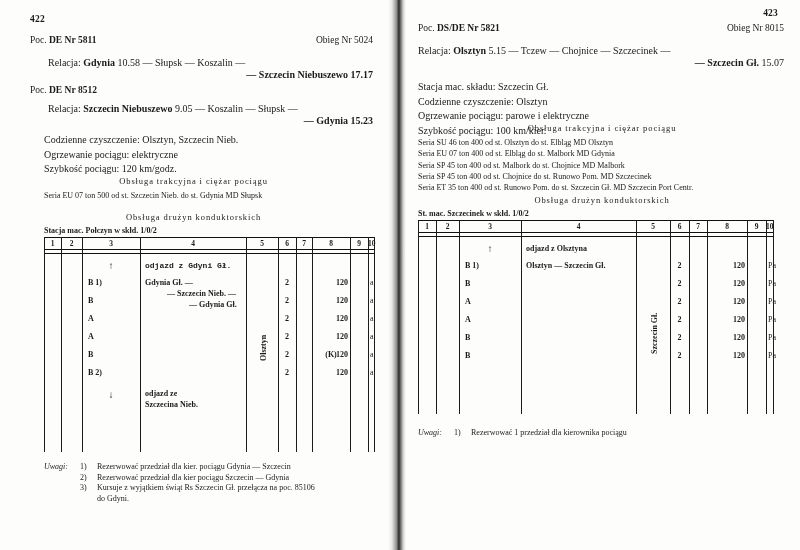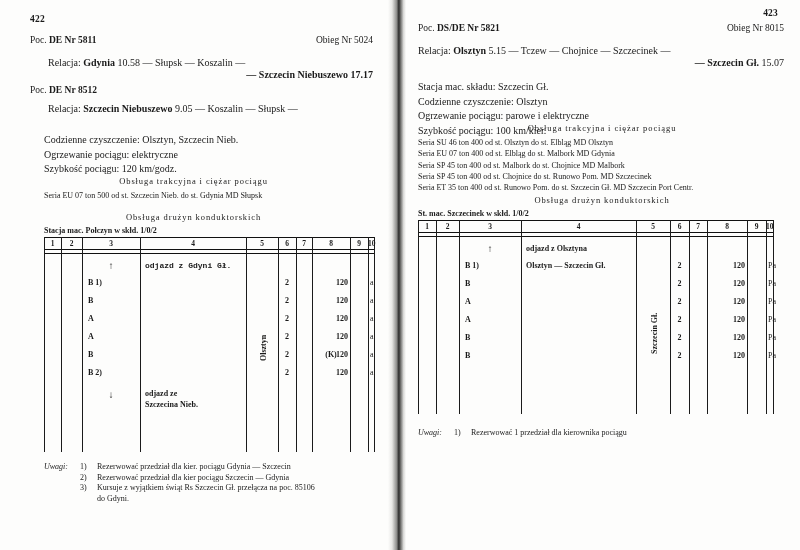--- a/index.html
+++ b/index.html
@@ -206,20 +206,21 @@
         <span class="b">DE</span>
         <span class="b">Nr</span>
         <span class="b">8512</span>
       </div>
     </div>
 
     <div class="relacja" style="top:103px; left:48px; right:14px;">
       <span>Relacja:</span>
       <span class="b">Szczecin Niebuszewo</span>
       <span>9.05 — Koszalin — Słupsk —</span>
+      <span class="cont b">— Gdynia 15.23</span>
     </div>
 
     <div class="infoblock" style="top:133px; left:44px;">
       <div>Codzienne czyszczenie: Olsztyn, Szczecin Nieb.</div>
       <div>Ogrzewanie pociągu: elektryczne</div>
       <div>Szybkość pociągu: 120 km/godz.</div>
     </div>
 
     <div class="centerhead" style="top:176px;">Obsługa trakcyjna i ciężar pociągu</div>
 
@@ -256,20 +257,25 @@
       <div class="colnum" style="left:202px; width:32px;">5</div>
       <div class="colnum" style="left:234px; width:18px;">6</div>
       <div class="colnum" style="left:252px; width:16px;">7</div>
       <div class="colnum" style="left:268px; width:38px;">8</div>
       <div class="colnum" style="left:306px; width:18px;">9</div>
       <div class="colnum" style="left:324px; width:6px;">10</div>
 
       <div class="arrow" style="left:38px; width:58px; top:23px;">↑</div>
       <div class="cell bold" style="left:101px; top:24px;font-family:Liberation Mono, monospace;">odjazd z Gdyni Gł.</div>
 
+      <div class="multi" style="left:101px; top:41px;">
+        <span>Gdynia Gł. —</span>
+        <span class="l2">— Szczecin Nieb. —</span>
+        <span class="l3">— Gdynia Gł.</span>
+      </div>
 
       <div class="vtext" style="left:215px; top:124px;">Olsztyn</div>
 
       <div>
         <div class="cell bold" style="left:44px; top:41px;">B 1)</div>
         <div class="cell bold ctr" style="left:234px; width:18px; top:41px;">2</div>
         <div class="cell bold ctr" style="left:268px; width:38px; top:41px;"></div>
         <div class="cell bold rgt" style="left:283px; width:21px; top:41px;">120</div>
         <div class="cell" style="left:326px; top:41px;">a</div>
       </div>

